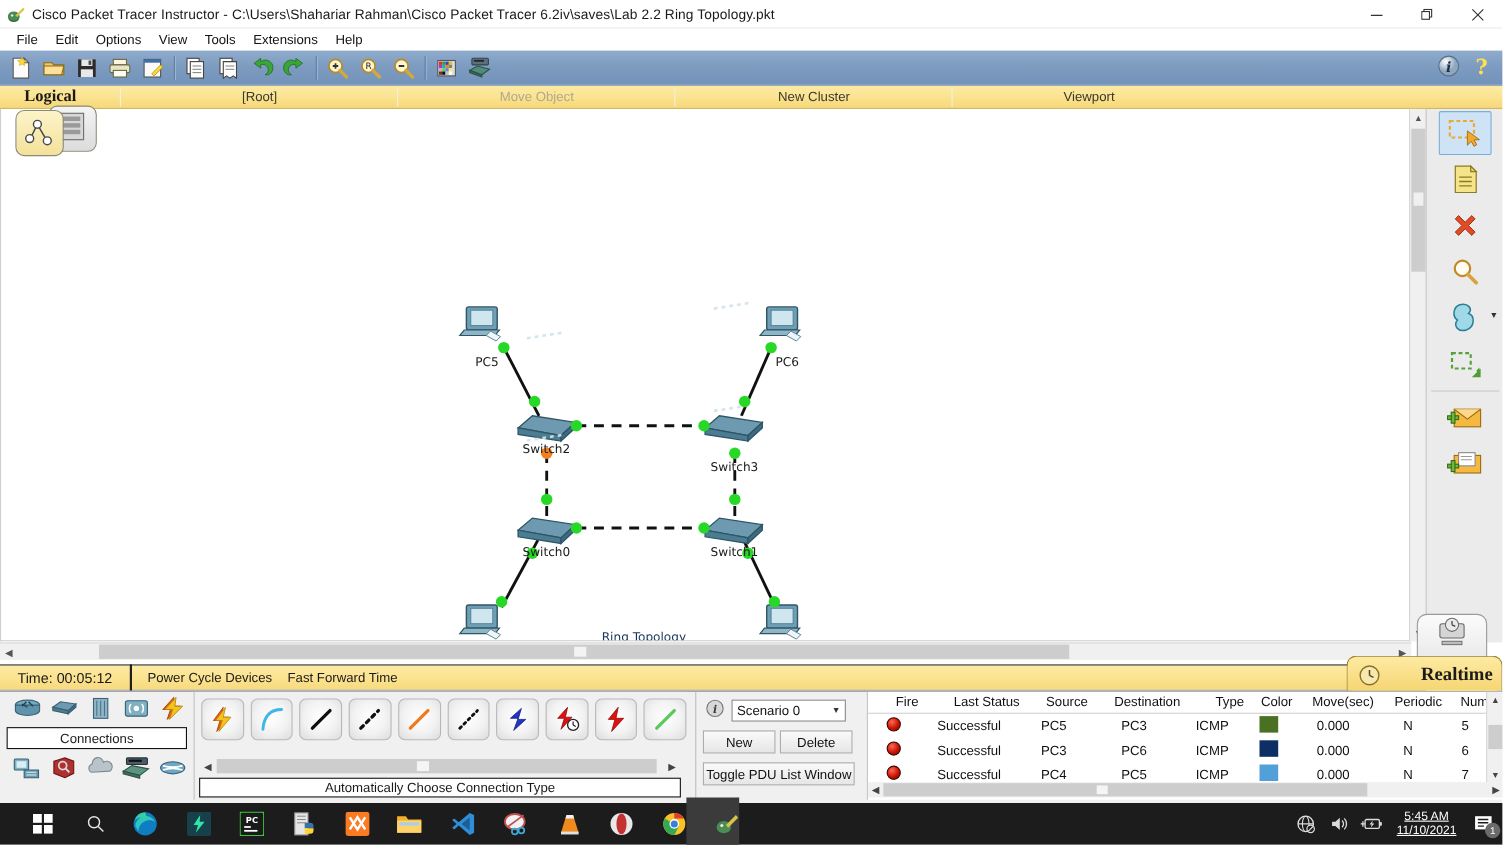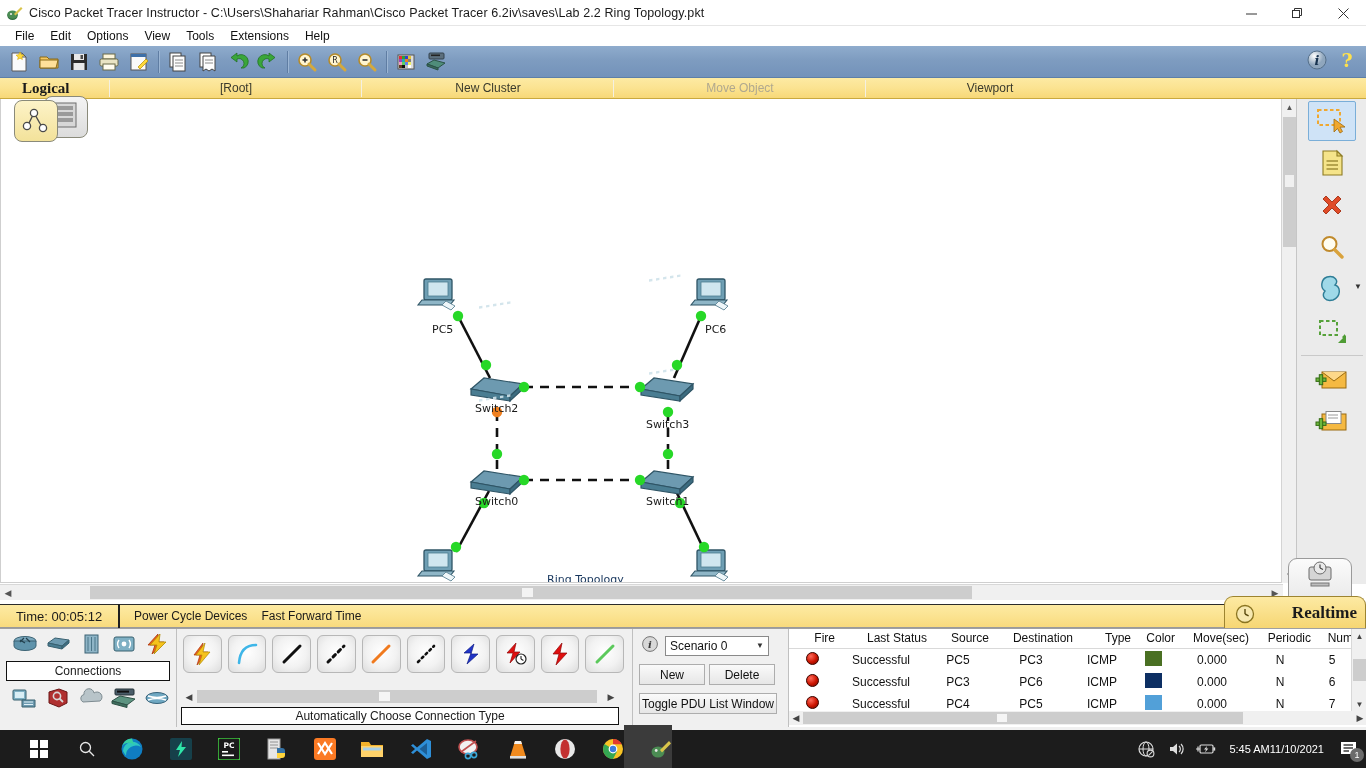--- a/index.html
+++ b/index.html
@@ -189,22 +189,22 @@
   .pdu-hscroll .ar.l{left:0;} .pdu-hscroll .ar.r{right:0;}
 
   
   .taskbar { position:absolute; left:0; top:730px; width:1366px; height:38px; background:#1c1c1c;
              display:flex; align-items:center; }
   .tbitem { width:48px; height:48px; display:flex; align-items:center; justify-content:flex-end; position:relative; }
   .tbitem .underline { position:absolute; bottom:0; left:12px; width:24px; height:3px; background:#6ab0e8; border-radius:2px;}
   .tbitem.active { background:#3b3b3b; }
   .tray { position:absolute; right:0; top:0; height:38px; display:flex; align-items:center; gap:0; }
   .tray-ic { width:30px; height:38px; display:flex; align-items:center; justify-content:center; color:#e8e8e8; }
-  .clockbox { height:38px; display:flex; flex-direction:row; align-items:center; justify-content:center;
-              color:#fff; font-size:11px; line-height:13px; padding:0 8px; }
+  .clockbox { height:38px; display:flex; flex-direction:column; align-items:center; justify-content:center;
+              color:#fff; font-size:11px; line-height:13px; padding:0 8px;text-decoration:underline; }
   .notif { width:34px; height:38px; display:flex; align-items:center; justify-content:center; position:relative; color:#fff; }
   .notif .badge { position:absolute; right:2px; bottom:6px; width:14px; height:14px; border-radius:50%;
                   background:#6b6b6b; color:#fff; font-size:9px; display:flex; align-items:center; justify-content:center; }
 </style>
 </head>
 <body>
 
 <div class="app">
 
   <div class="titlebar">
@@ -392,22 +392,22 @@
         <svg width="22" height="22" viewBox="0 0 22 22">
           <text x="11" y="18" font-size="19" text-anchor="middle" fill="#ffe14d" font-family="DejaVu Serif, serif" font-weight="bold">?</text>
         </svg>
       </span>
     </div>
   </div>
 
   <div class="navbar">
     <div class="navcell logical sep" style="width:110px">Logical</div>
     <div class="navcell sep" style="width:252px">[Root]</div>
+    <div class="navcell sep disabled" style="width:252px">Move Object</div>
     <div class="navcell sep" style="width:252px">New Cluster</div>
-    <div class="navcell sep disabled" style="width:252px">Move Object</div>
     <div class="navcell" style="width:248px">Viewport</div>
   </div>
 
   <div class="workspace">
     <svg class="topology" id="topo-svg" width="1283" height="484">
         <line x1="457" y1="217" x2="489" y2="279" stroke="#111" stroke-width="2.6"></line>
         <line x1="700" y1="217" x2="673" y2="279" stroke="#111" stroke-width="2.6"></line>
         <line x1="523" y1="288" x2="639" y2="288" stroke="#111" stroke-width="2.6" stroke-dasharray="9,7"></line>
         <line x1="496" y1="313" x2="496" y2="372" stroke="#111" stroke-width="2.6" stroke-dasharray="9,7"></line>
         <line x1="667" y1="313" x2="667" y2="372" stroke="#111" stroke-width="2.6" stroke-dasharray="9,7"></line>

